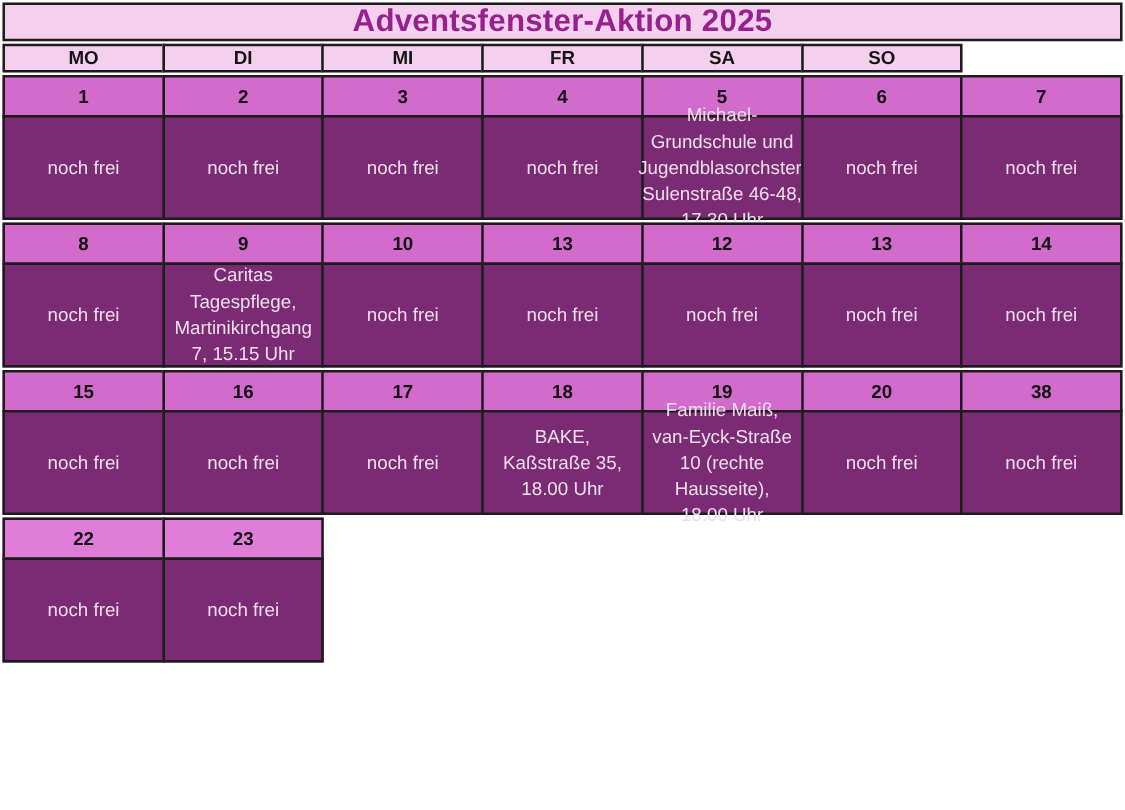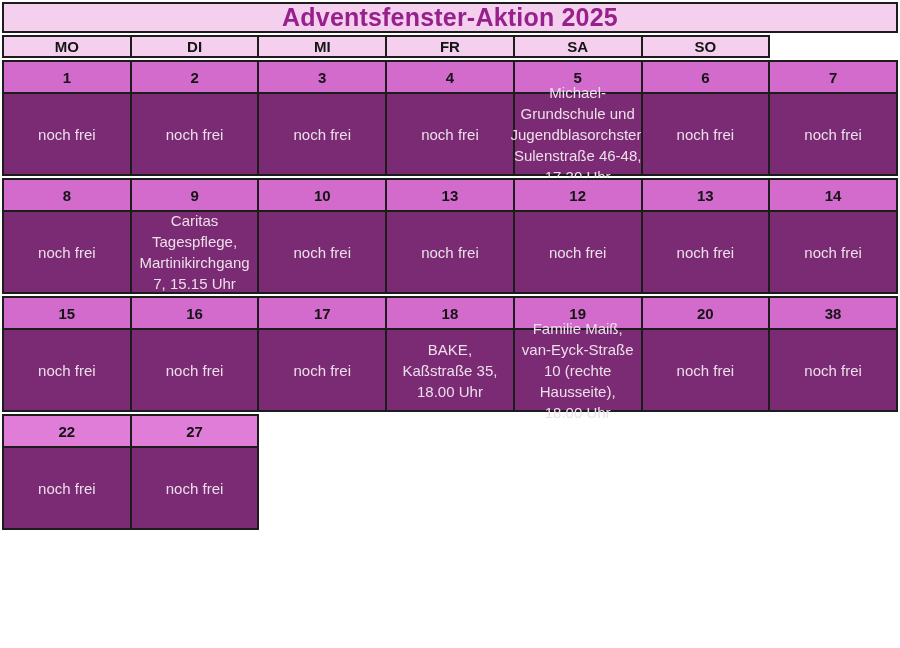--- a/index.html
+++ b/index.html
@@ -186,21 +186,21 @@
             <span>noch frei</span>
           </div>
           <div class="cell content-cell">
             <span>noch frei</span>
           </div>
         </div>
       </div>
       <div class="block week-block partial">
         <div class="row num-row">
           <div class="cell num-cell">22</div>
-          <div class="cell num-cell">27</div>
+          <div class="cell num-cell">23</div>
         </div>
         <div class="row content-row">
           <div class="cell content-cell">
             <span>noch frei</span>
           </div>
           <div class="cell content-cell">
             <span>noch frei</span>
           </div>
         </div>
       </div>

